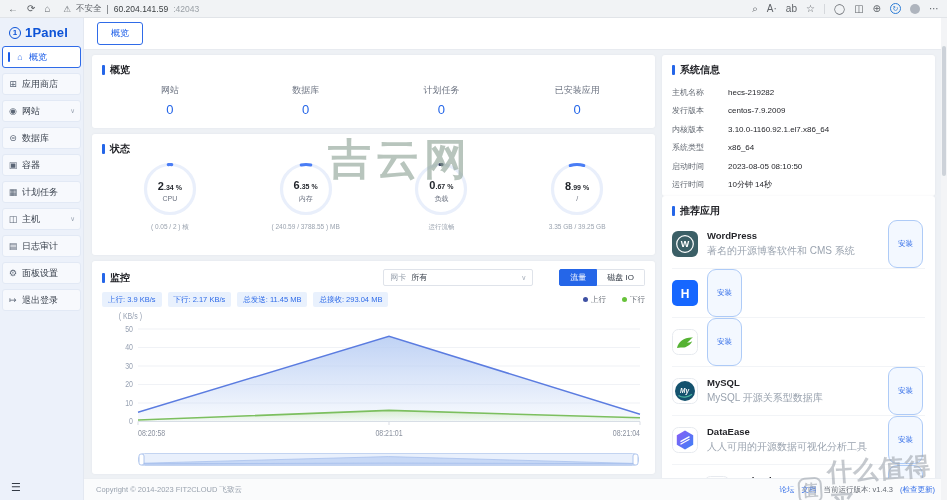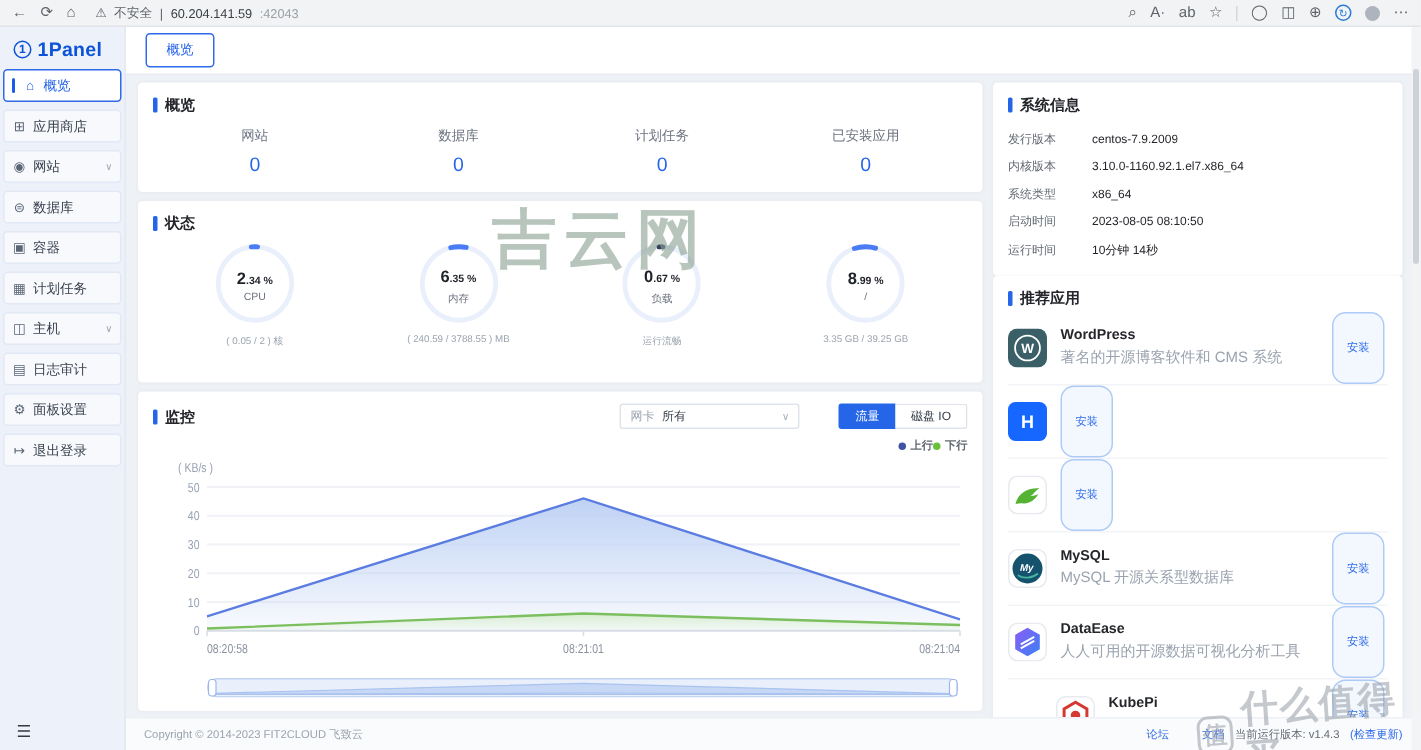--- a/index.html
+++ b/index.html
@@ -72,35 +72,35 @@
     align-items:center; justify-content:center; }
   .g-int { font-size:11px; font-weight:bold; color:#1f2329; }
   .g-rest { font-size:7px; font-weight:bold; color:#1f2329; }
   .g-label { font-size:7px; color:#6b7280; margin-top:1px; }
   .g-sub { font-size:6.5px; color:#9aa3af; margin-top:6px; white-space:nowrap; }
 
   
   .card-monitor { flex:1; display:flex; flex-direction:column; }
   .mon-header { display:flex; align-items:center; }
   .mon-controls { margin-left:auto; display:flex; align-items:center; gap:6px; }
-  .nic-select { width:120px; height:17px; border:1px solid #dfe3ea; border-radius:2px;
+  .nic-select { width:150px; height:17px; border:1px solid #dfe3ea; border-radius:2px;
     background:#fff; display:flex; align-items:center; padding:0 6px; font-size:8px; cursor:pointer;justify-content:flex-end; }
   .nic-label { color:#9aa3af; margin-right:5px; }
   .nic-value { color:#333b46;font-family:Liberation Mono, monospace; }
   .nic-chev { margin-left:auto; color:#a8b0bc; font-size:7px; }
   .btn-group { display:flex;padding-left:20px; }
   .vbtn { height:17px; font-size:8px; padding:0 10px; display:flex; align-items:center;
     border:1px solid #dfe3ea; background:#fff; color:#333b46; cursor:pointer; }
   .vbtn:first-child { border-radius:2px 0 0 2px; }
   .vbtn:last-child { border-radius:0 2px 2px 0; border-left:none; }
   .vbtn.active { background:#2566e8; border-color:#2566e8; color:#fff; }
   .chips-row { display:flex; align-items:center; margin-top:6px; }
   .chip { background:#e9f1fd; color:#2f6be8; font-size:7.5px; padding:2.5px 6px;
     border-radius:2px; margin-right:6px; white-space:nowrap; }
-  .legend { margin-left:auto; display:flex; gap:0; font-size:7.5px; color:#646a73;font-weight:bold; }
+  .legend { margin-left:auto; display:flex; gap:16px; font-size:7.5px; color:#646a73; }
   .legend-item { display:flex; align-items:center; gap:3px; cursor:pointer; }
   .legend-dot { width:5px; height:5px; border-radius:50%; }
   .chart-wrap { flex:1; margin-top:3px; min-height:0; }
   .chart-wrap svg { width:100%; height:100%; display:block; }
   .slider-wrap { height:13px; margin:2px 0 1px 36px; width:501px; }
 
   
   .card-sysinfo { height:141px; }
   .si-rows { margin-top:6px; }
   .si-row { display:flex; font-size:8px; height:18.5px; align-items:center; }
@@ -331,20 +331,26 @@
                 <span class="nic-value">所有</span>
                 <span class="nic-chev">∨</span>
               </div>
               <div class="btn-group" id="view-btns">
                   <span class="vbtn active">流量</span>
                   <span class="vbtn">磁盘 IO</span>
                 </div>
             </div>
           </div>
           <div class="chips-row">
+            <span id="chips-holder" style="display:flex;">
+                <span class="chip">上行: 3.9 KB/s</span>
+                <span class="chip">下行: 2.17 KB/s</span>
+                <span class="chip">总发送: 11.45 MB</span>
+                <span class="chip">总接收: 293.04 MB</span>
+              </span>
             <span class="legend" id="legend-holder">
                 <span class="legend-item">
      <span class="legend-dot" style="background:#3f51a3"></span>上行</span>
                 <span class="legend-item">
      <span class="legend-dot" style="background:#67c23a"></span>下行</span>
               </span>
           </div>
           <div class="chart-wrap">
             <svg id="traffic-svg" viewBox="0 0 543 118" preserveAspectRatio="none">
                 <defs>
@@ -392,20 +398,24 @@
               </svg>
           </div>
         </div>
       </div>
 
       <div class="col-right">
         <div class="card card-sysinfo">
           <div class="card-title">系统信息</div>
           <div class="si-rows" id="si-rows">
               <div class="si-row">
+     <span class="si-label">主机名称</span>
+     <span class="si-value">hecs-219282</span>
+   </div>
+              <div class="si-row">
      <span class="si-label">发行版本</span>
      <span class="si-value">centos-7.9.2009</span>
    </div>
               <div class="si-row">
      <span class="si-label">内核版本</span>
      <span class="si-value">3.10.0-1160.92.1.el7.x86_64</span>
    </div>
               <div class="si-row">
      <span class="si-label">系统类型</span>
      <span class="si-value">x86_64</span>
@@ -494,21 +504,21 @@
      <span class="install-btn">安装</span>
    </div>
             </div>
         </div>
       </div>
     </div>
 
     <div class="footer">
       <span>Copyright © 2014-2023 FIT2CLOUD 飞致云</span>
       <span class="f-right">
-        <span id="footer-links" style="display:flex;gap:22px;">
+        <span id="footer-links" style="display:flex;gap:7px;">
             <span class="f-link">论坛</span>
             <span class="f-link">文档</span>
           </span>
         <span class="f-version"><span>当前运行版本: </span><span>v1.4.3</span></span>
         <span class="f-link">(检查更新)</span>
       </span>
     </div>
   </div>
 </div>
 

